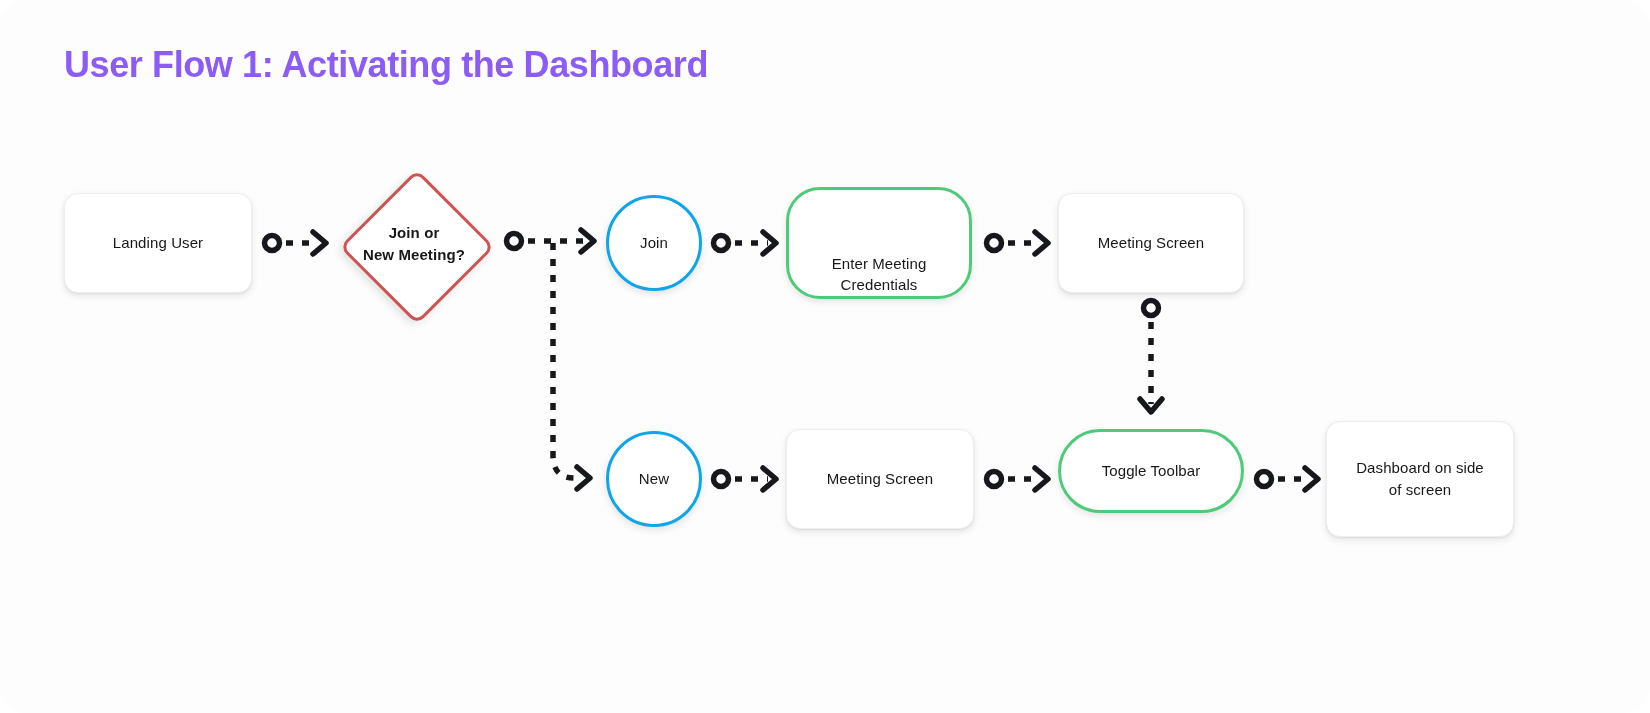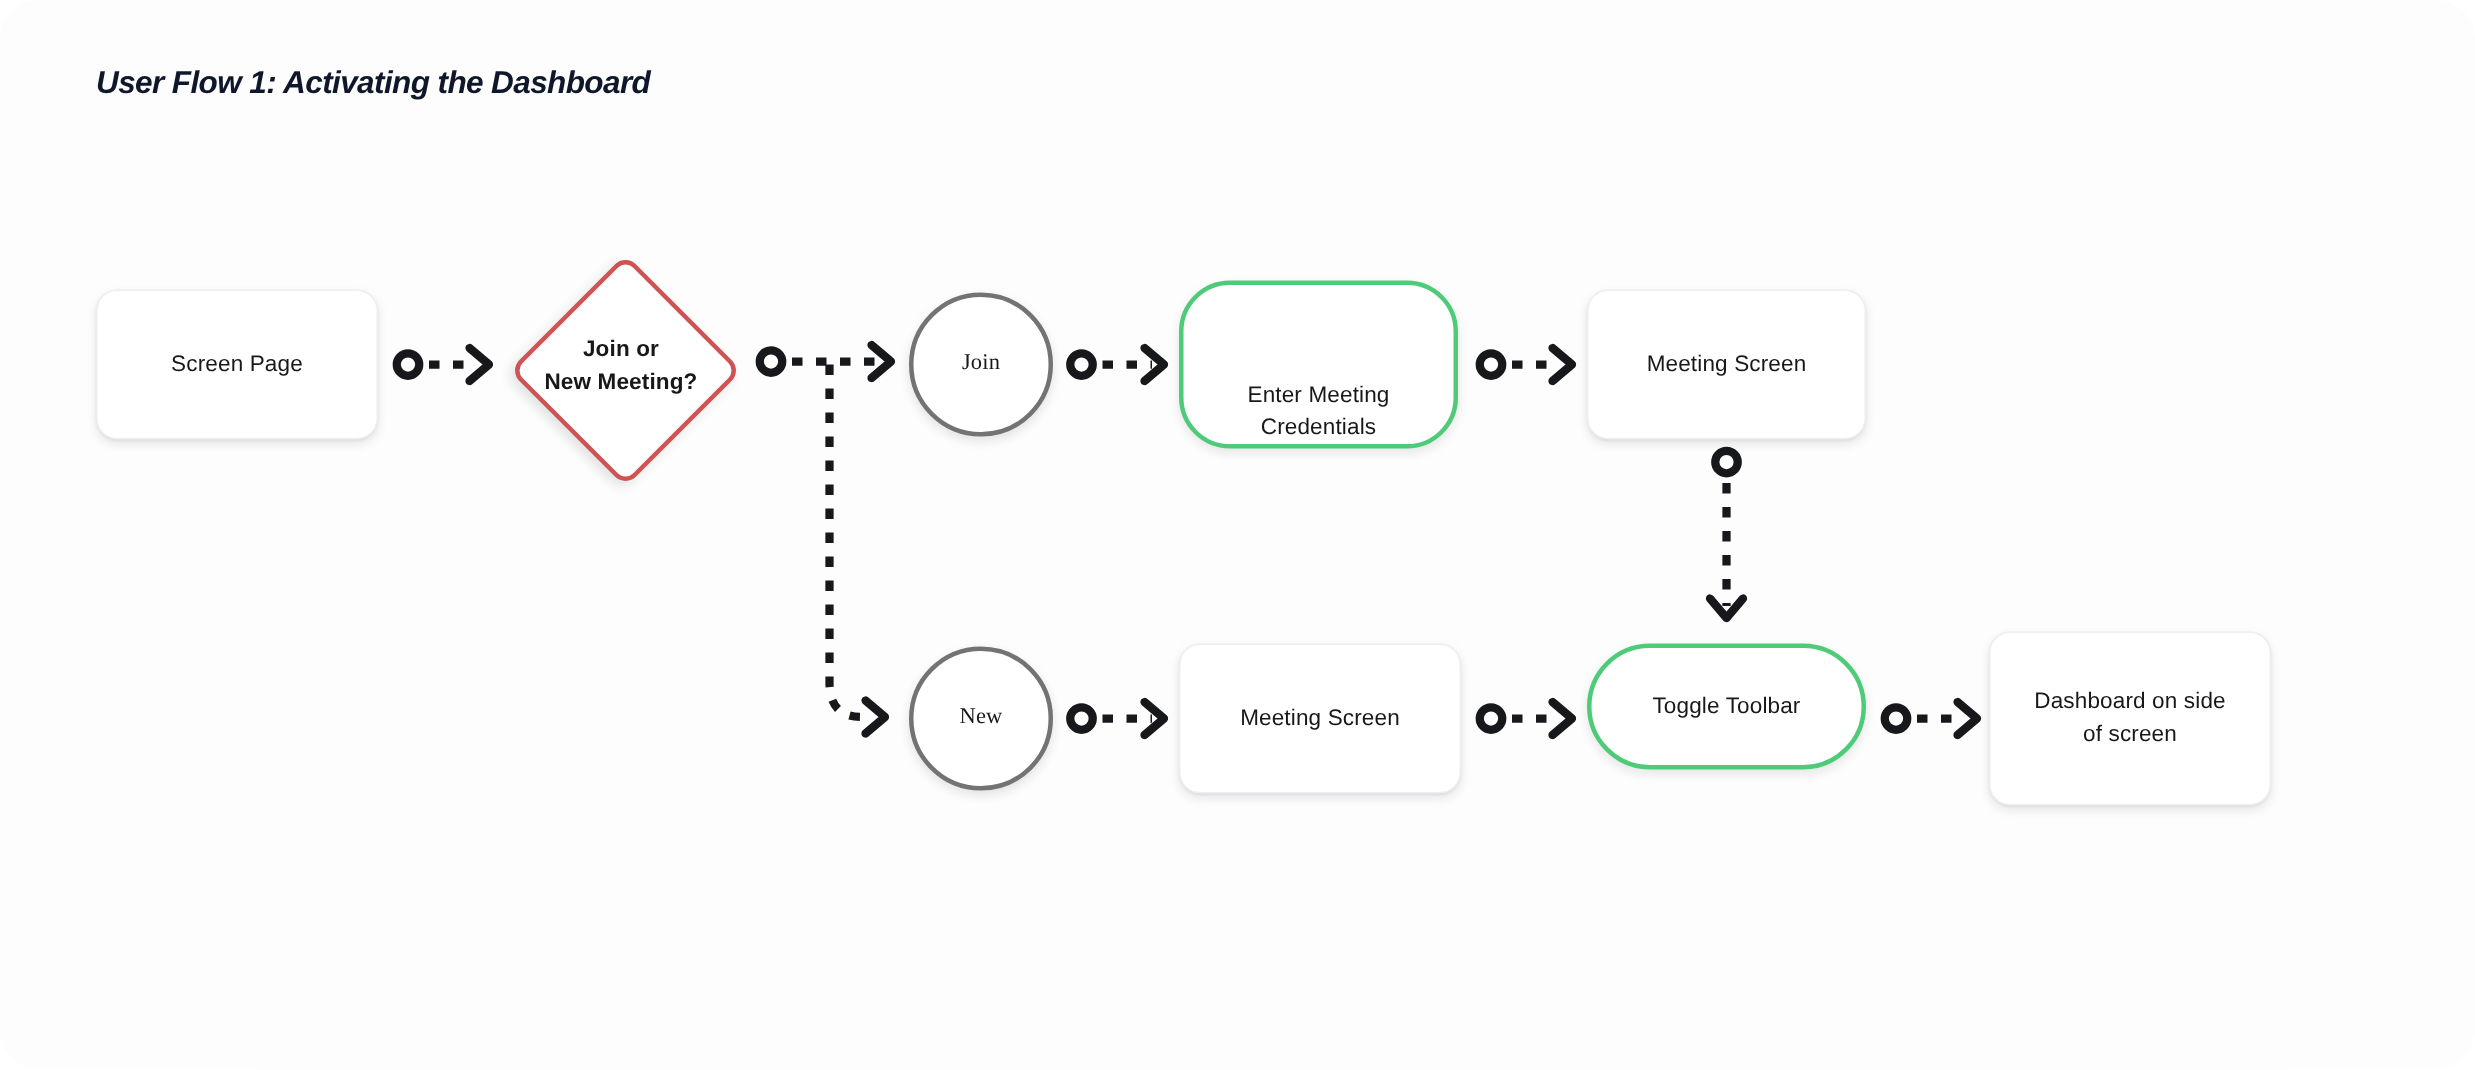--- a/index.html
+++ b/index.html
@@ -20,26 +20,25 @@
     position: absolute;
     inset: 0;
     width: 1650px;
     height: 713px;
   }
 
   .page-title {
     position: absolute;
     left: 64px;
     top: 44px;
-    font-size: 21px;
+    font-size: 36px;
     font-weight: bold;
-    color: #0f172a;
+    color: #8b5cf6;
     letter-spacing: -0.4px;
     white-space: nowrap;
-    font-style: italic;
   }
 
   
   .node {
     position: absolute;
     box-sizing: border-box;
     display: flex;
     align-items: center;
     justify-content: center;
     text-align: center;
@@ -67,24 +66,23 @@
   }
   
   .node.green-pill {
     border: 3px solid #4ecb78;
     border-radius: 52px;
     box-shadow: 0 3px 7px rgba(20,24,33,0.10);
   }
 
   
   .node.circle {
-    border: 3px solid #737373;
+    border: 3px solid #0ea5e9;
     border-radius: 50%;
     box-shadow: 0 3px 7px rgba(20,24,33,0.12);
-    font-family: Liberation Serif, serif;
   }
 
   
   .node.diamond {
     border: none;
     background: transparent;
     box-shadow: none;
     font-weight: bold;
   }
   .diamond-shape {
@@ -169,21 +167,21 @@
     </g>
 
     <g>
       <use href="#ringdot" x="1264" y="479"></use>
       <path d="M1278 479 H 1310" stroke="#16181c" stroke-width="5.5" fill="none" stroke-dasharray="7 9"></path>
       <path d="M1305 468 L 1318 479 L 1305 490" stroke="#16181c" stroke-width="5.5" fill="none" stroke-linecap="round" stroke-linejoin="round"></path>
     </g>
   </svg>
 
   <div class="node box" style="left:64px;  top:193px; width:188px; height:100px;">
-    <span class="node-label">Screen Page</span>
+    <span class="node-label">Landing User</span>
   </div>
 
   <div class="node diamond" style="left:340px; top:170px; width:148px; height:148px;">
     <div class="diamond-shape"></div>
     <span class="node-label diamond-text">Join or<br>New Meeting?</span>
   </div>
 
   <div class="node circle" style="left:606px; top:195px; width:96px; height:96px;">
     <span class="node-label">Join</span>
   </div>

